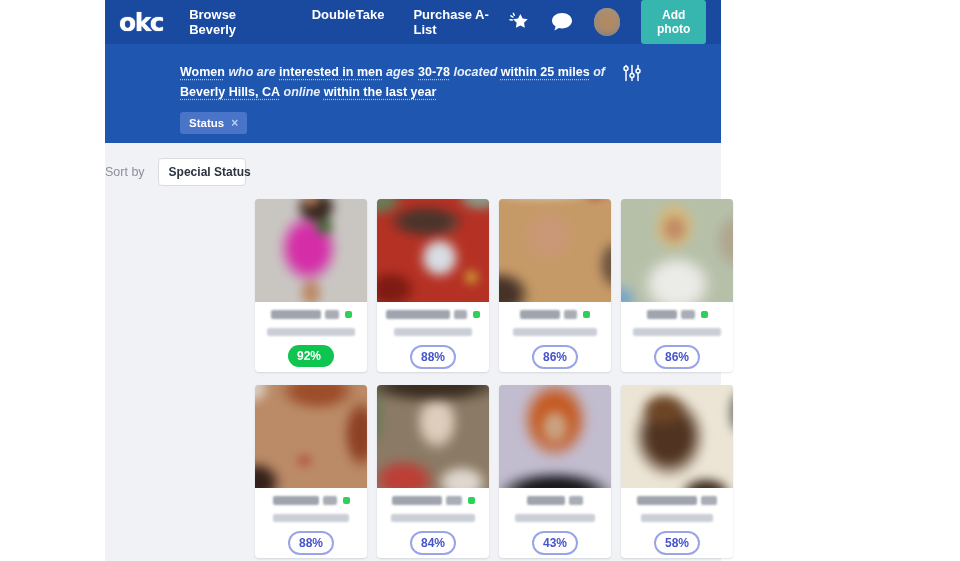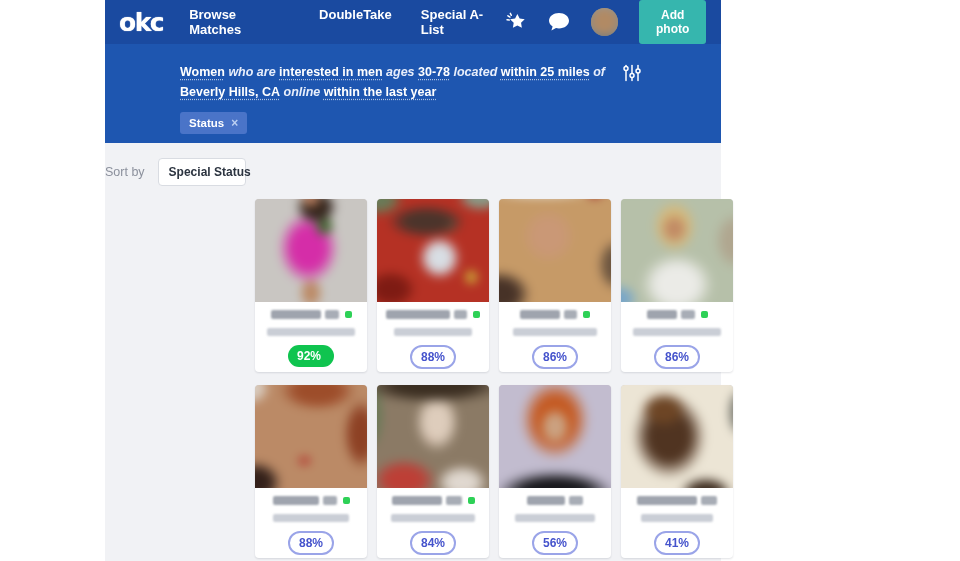--- a/index.html
+++ b/index.html
@@ -78,23 +78,23 @@
   .badge.filled { background:var(--badge-green,#0fc44f); border:none; color:#fff;padding-left:6px; }
 </style>
 </head>
 <body>
 
 <div class="page">
 
   <header class="nav">
     <div class="logo">okc</div>
     <nav class="nav-links" id="nav-links">
-        <span class="nav-link">Browse Matches</span>
+        <span class="nav-link">Browse Beverly</span>
         <span class="nav-link">DoubleTake</span>
-        <span class="nav-link">Special A-List</span>
+        <span class="nav-link">Purchase A-List</span>
       </nav>
     <div class="nav-right">
       <div class="nav-icon-btn">
         <svg width="24" height="22" viewBox="0 0 24 22" fill="none">
           <path d="M13.5 2.2 L16 7.2 L21.5 8 L17.5 11.9 L18.4 17.4 L13.5 14.8 L8.6 17.4 L9.5 11.9 L5.5 8 L11 7.2 Z" fill="#ffffff"></path>
           <line x1="3.2" y1="4.2" x2="5.4" y2="5.6" stroke="#ffffff" stroke-width="1.6" stroke-linecap="round"></line>
           <line x1="2.2" y1="8.6" x2="4.6" y2="8.9" stroke="#ffffff" stroke-width="1.6" stroke-linecap="round"></line>
           <line x1="5.8" y1="1.6" x2="6.9" y2="3.7" stroke="#ffffff" stroke-width="1.6" stroke-linecap="round"></line>
         </svg>
       </div>
@@ -215,29 +215,29 @@
         </div>
         <div class="card">
           <div class="photo">
             <div class="photo-blur" style="background: radial-gradient(12% 16% at 50% 42%, rgb(201, 162, 131) 0%, rgb(201, 162, 131) 55%, transparent 100%), radial-gradient(26% 33% at 50% 36%, rgb(192, 90, 36) 0%, rgb(192, 90, 36) 55%, transparent 100%), radial-gradient(45% 18% at 50% 96%, rgb(23, 23, 27) 0%, rgb(23, 23, 27) 55%, transparent 100%), linear-gradient(rgb(194, 188, 206), rgb(194, 188, 206));"></div>
           </div>
           <div class="card-info"><div class="name-row">
               <span class="blur-name" style="width: 38px;"></span>
               <span class="blur-age" style="width: 14px;"></span>
             </div><div class="loc-row">
               <span class="blur-loc" style="width: 80px;"></span>
-            </div><span class="badge outline">56%</span></div>
+            </div><span class="badge outline">43%</span></div>
         </div>
         <div class="card">
           <div class="photo">
             <div class="photo-blur" style="background: radial-gradient(18% 15% at 40% 28%, rgb(107, 69, 39) 0%, rgb(107, 69, 39) 55%, transparent 100%), radial-gradient(28% 35% at 44% 50%, rgb(79, 52, 34) 0%, rgb(79, 52, 34) 55%, transparent 100%), radial-gradient(20% 13% at 72% 96%, rgb(58, 42, 30) 0%, rgb(58, 42, 30) 55%, transparent 100%), radial-gradient(8% 20% at 96% 30%, rgb(122, 122, 114) 0%, rgb(122, 122, 114) 55%, transparent 100%), linear-gradient(rgb(236, 229, 214), rgb(236, 229, 214));"></div>
           </div>
           <div class="card-info"><div class="name-row">
               <span class="blur-name" style="width: 60px;"></span>
               <span class="blur-age" style="width: 16px;"></span>
             </div><div class="loc-row">
               <span class="blur-loc" style="width: 72px;"></span>
-            </div><span class="badge outline">41%</span></div>
+            </div><span class="badge outline">58%</span></div>
         </div>
       </div>
   </main>
 
 </div>
 
 </body></html>

